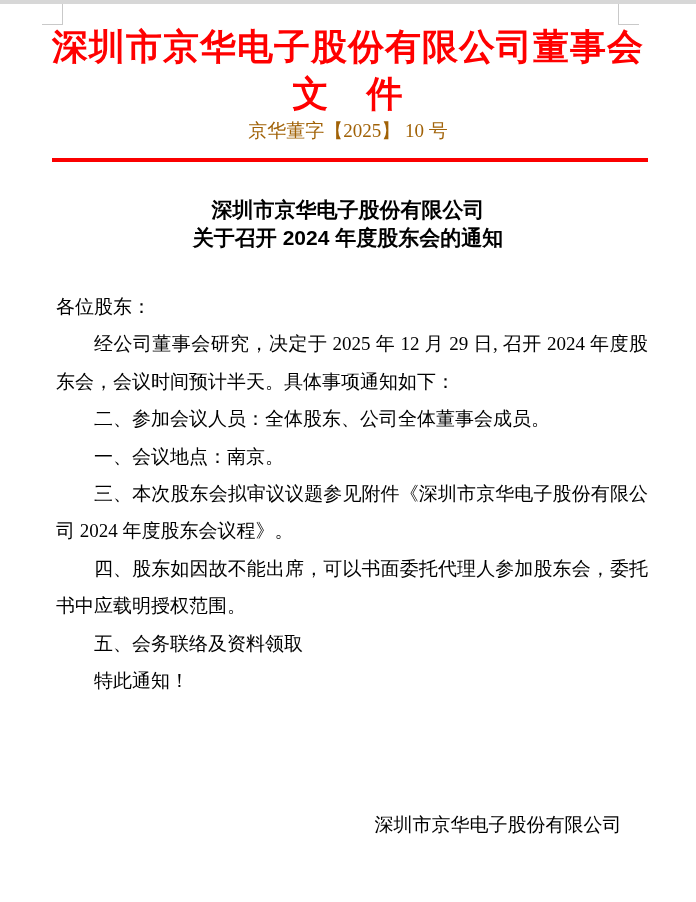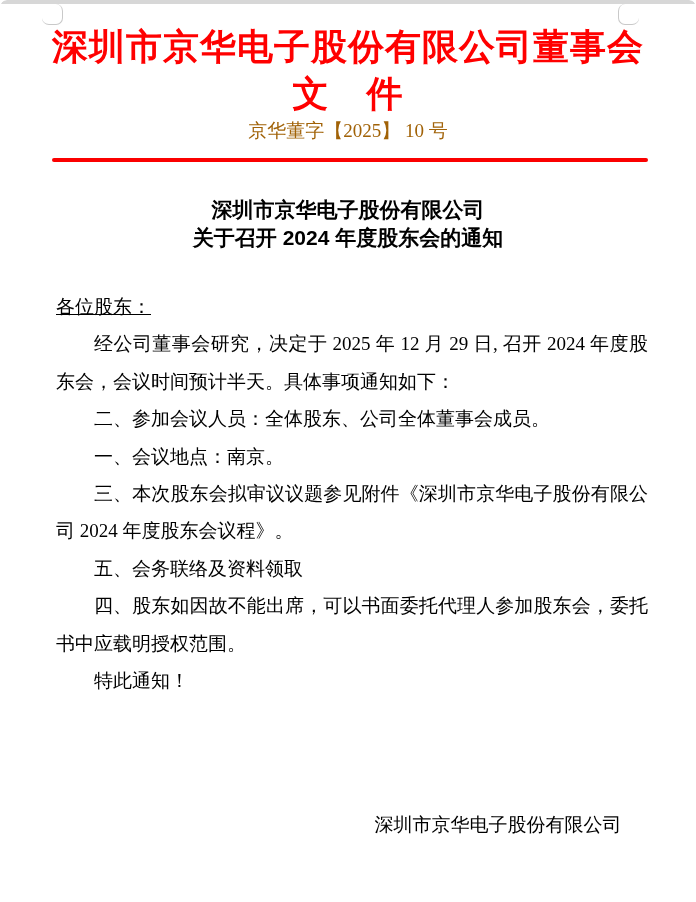--- a/index.html
+++ b/index.html
@@ -1,15 +1,15 @@
 <!DOCTYPE html>
 <html><head>
 <meta charset="utf-8">
 <style>
-  * { margin: 0; padding: 0; box-sizing: border-box; border-radius: 7px; }
+  * { margin: 0; padding: 0; box-sizing: border-box; }
   html, body { background: #ffffff; }
   .page {
     position: relative;
     width: 696px;
     height: 902px;
     background: #ffffff;
     overflow: hidden;
     font-family: "Liberation Serif", "DejaVu Serif", serif;
     color: #000000;
   }
@@ -68,21 +68,21 @@
   }
   .body-text {
     position: absolute;
     top: 288px; left: 56px;
     width: 592px;
     font-size: 19px;
     line-height: 37.4px;
     text-align: justify;
   }
   .body-text p { margin: 0; text-indent: 2em; }
-  .body-text p.salutation { text-indent: 0; text-decoration: underline; }
+  .body-text p.salutation { text-indent: 0; }
   .signature {
     position: absolute;
     top: 806px; left: 368px;
     width: 260px;
     text-align: center;
     font-size: 19px;
     line-height: 38px;
     white-space: nowrap;
   }
 </style>
@@ -107,22 +107,22 @@
     <div class="doc-title-1">深圳市京华电子股份有限公司</div>
     <div class="doc-title-2">关于召开 2024 年度股东会的通知</div>
   </div>
 
   <div class="body-text">
     <p class="salutation">各位股东：</p>
     <p>经公司董事会研究，决定于 2025 年 12 月 29 日, 召开 2024 年度股东会，会议时间预计半天。具体事项通知如下：</p>
     <p>二、参加会议人员：全体股东、公司全体董事会成员。</p>
     <p>一、会议地点：南京。</p>
     <p>三、本次股东会拟审议议题参见附件《深圳市京华电子股份有限公司 2024 年度股东会议程》。</p>
+    <p>四、股东如因故不能出席，可以书面委托代理人参加股东会，委托书中应载明授权范围。</p>
     <p>五、会务联络及资料领取</p>
-    <p>四、股东如因故不能出席，可以书面委托代理人参加股东会，委托书中应载明授权范围。</p>
     <p>特此通知！</p>
   </div>
 
   <div class="signature">
     <div>深圳市京华电子股份有限公司</div>
   </div>
 
 </div>
 
 </body></html>

